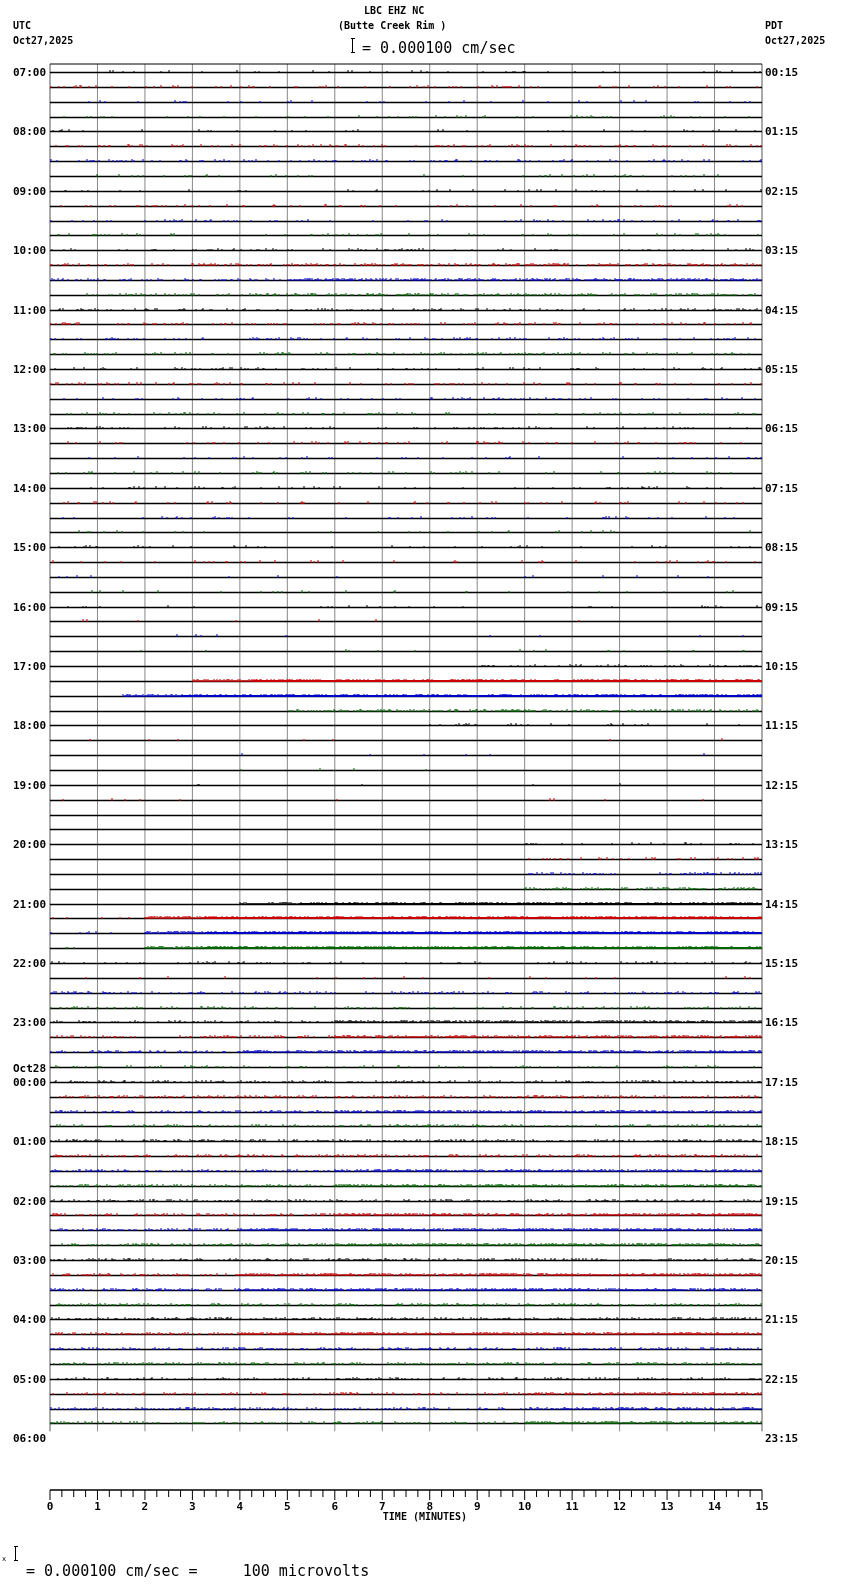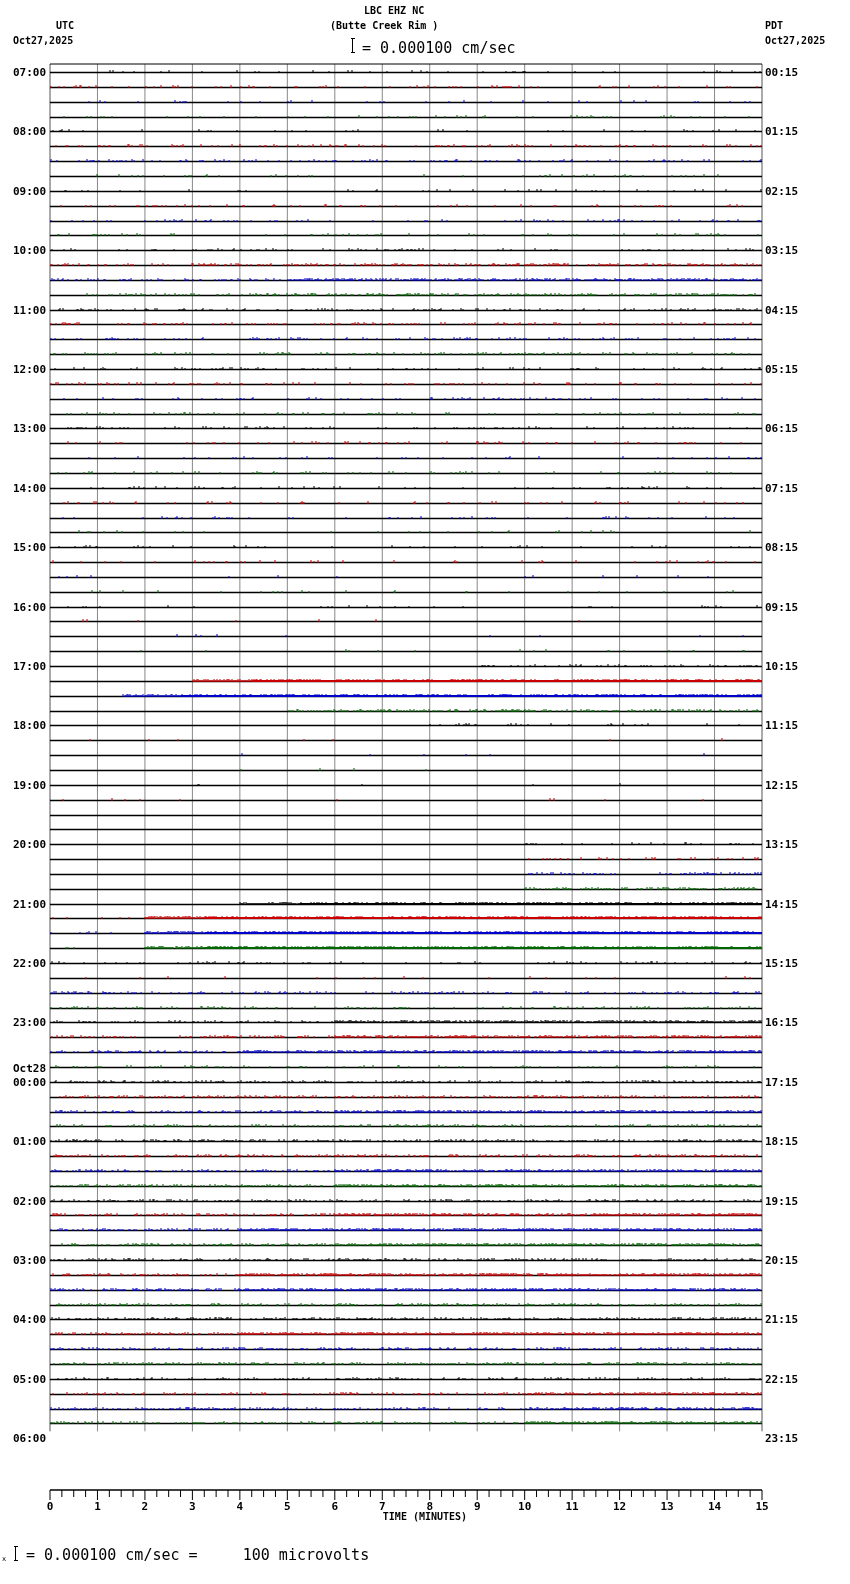--- a/index.html
+++ b/index.html
@@ -5,22 +5,22 @@
   html,body{margin:0;padding:0;background:#fff;}
   body{width:850px;height:1584px;position:relative;overflow:hidden;font-family:"DejaVu Sans Mono","Liberation Mono",monospace;color:#000;}
   .lbl{position:absolute;font-size:10px;font-weight:bold;white-space:nowrap;line-height:13px;}
   .small{position:absolute;font-size:15px;white-space:nowrap;line-height:11px;}
   #plot{position:absolute;left:0;top:0;}
 </style>
 </head>
 <body>
 
 <div class="lbl" style="left:364px;top:4px;">LBC EHZ NC</div>
-<div class="lbl" style="left:330px;top:19px;text-align:right;">(Butte Creek Rim )</div>
-<div class="lbl" style="left:13px;top:19px;margin-left:43px;">UTC</div>
+<div class="lbl" style="left:338px;top:19px;text-align:right;">(Butte Creek Rim )</div>
+<div class="lbl" style="left:13px;top:19px;">UTC</div>
 <div class="lbl" style="left:13px;top:34px;">Oct27,2025</div>
 <div class="lbl" style="left:765px;top:19px;text-align:right;">PDT</div>
 <div class="lbl" style="left:765px;top:34px;">Oct27,2025</div>
 <div style="position:absolute;left:351px;top:38px;width:4px;height:15px;border-top:1px solid #000;border-bottom:1px solid #000;box-sizing:border-box;">
     <div style="position:absolute;left:1px;top:0;width:1px;height:13px;background:#000;"></div>
   </div>
 <div class="small" style="left:362px;top:43px;">= 0.000100 cm/sec</div>
 
 <svg id="plot" width="850" height="1584" xmlns="http://www.w3.org/2000/svg">
     <line x1="50" y1="64" x2="50" y2="1431.35" stroke="#555" stroke-width="1"></line>
@@ -356,14 +356,14 @@
     <text x="714.5333333333333" y="1510" text-anchor="middle" font-family="DejaVu Sans Mono, monospace" font-size="11" font-weight="bold">14</text>
     <text x="762" y="1510" text-anchor="middle" font-family="DejaVu Sans Mono, monospace" font-size="11" font-weight="bold">15</text>
     <text x="424.9866666666667" y="1520" text-anchor="middle" font-family="DejaVu Sans Mono, monospace" font-size="10" font-weight="bold">TIME (MINUTES)</text>
   </svg>
 
 <div style="position:absolute;left:2px;top:1546px;">
   <span class="small" style="left:0;top:8px;font-size:7px;">x</span>
   <div style="position:absolute;left:12px;top:0;width:4px;height:15px;border-top:1px solid #000;border-bottom:1px solid #000;box-sizing:border-box;">
       <div style="position:absolute;left:1px;top:0;width:1px;height:13px;background:#000;"></div>
     </div>
-  <span class="small" style="left:24px;top:4px;white-space:pre;">= 0.000100 cm/sec =     100 microvolts</span>
+  <span class="small" style="left:24px;top:20px;white-space:pre;">= 0.000100 cm/sec =     100 microvolts</span>
 </div>
 
 </body></html>

